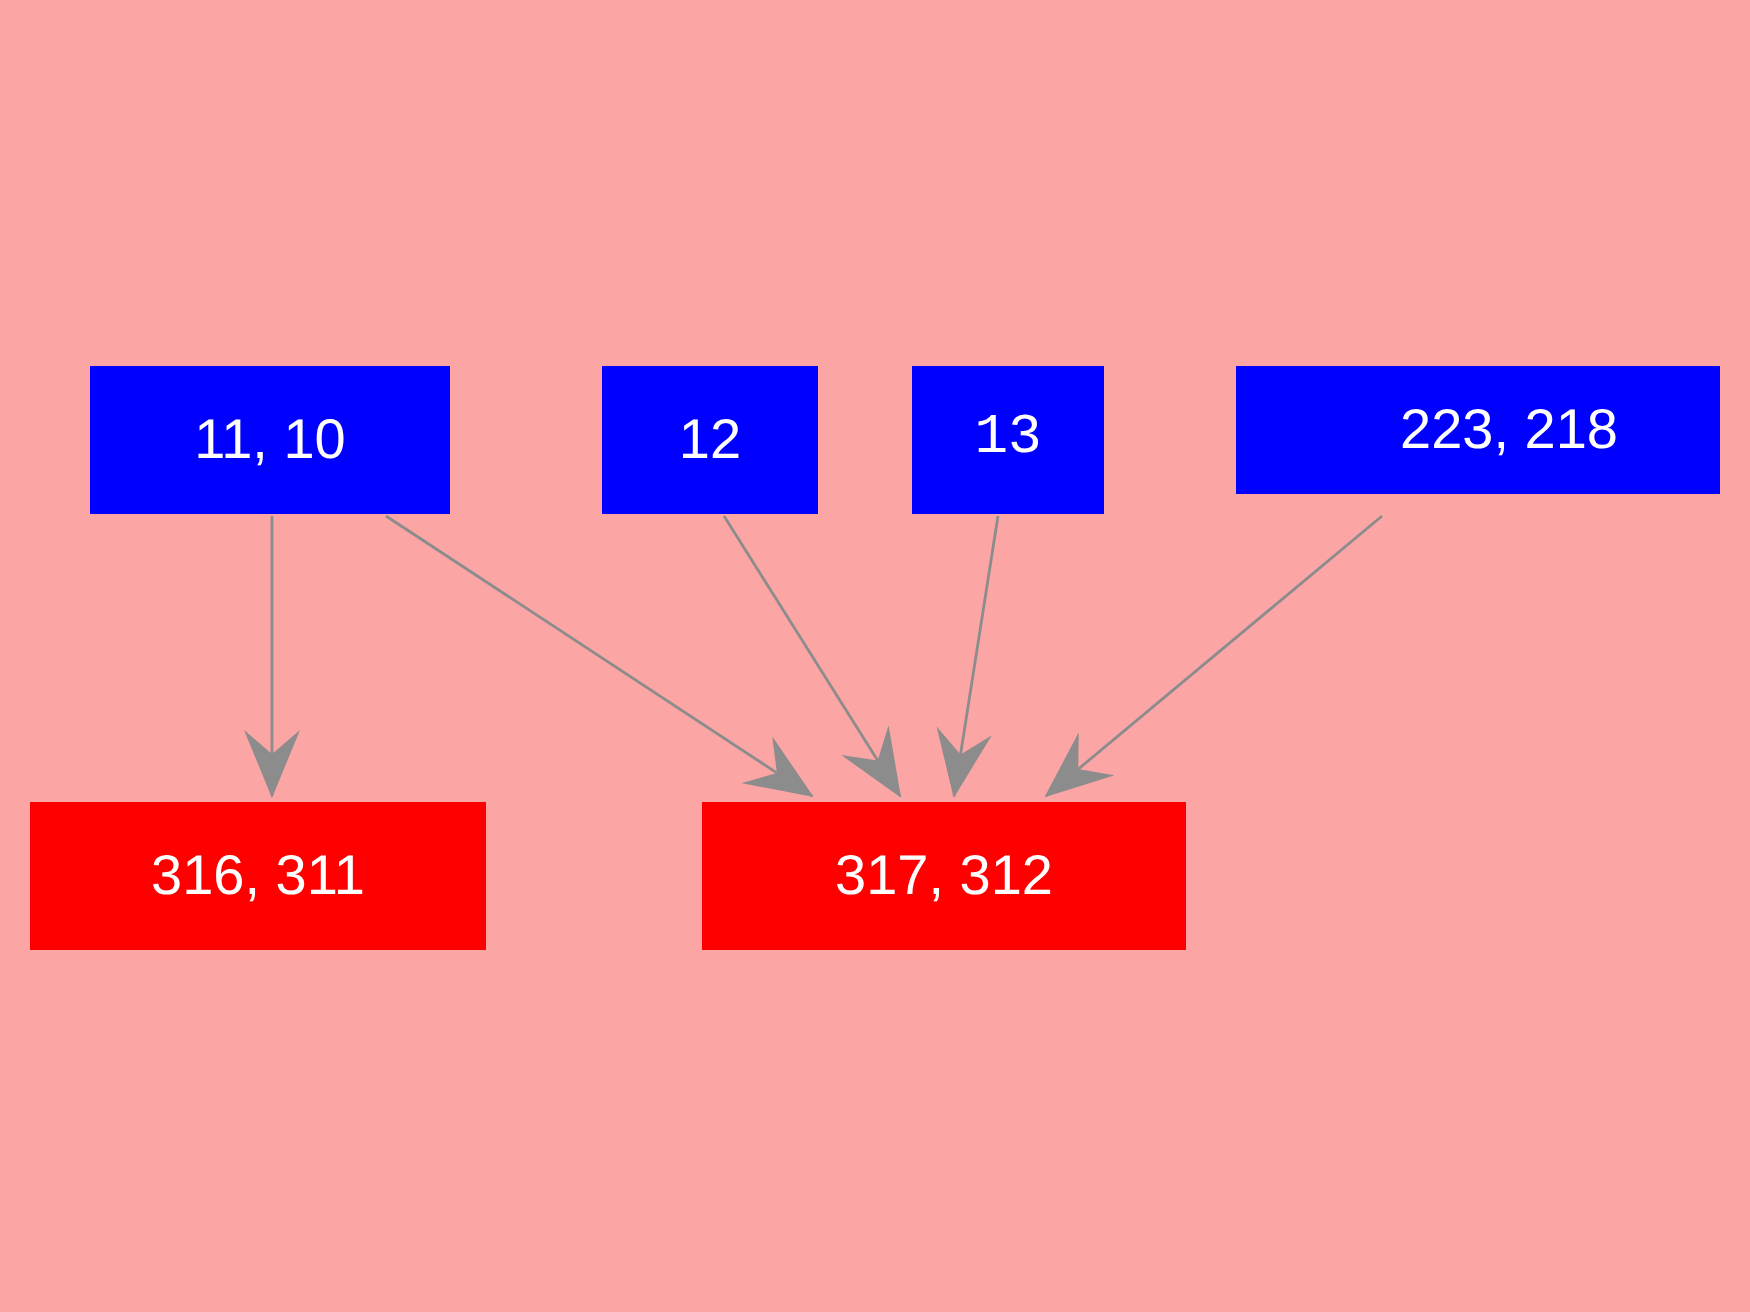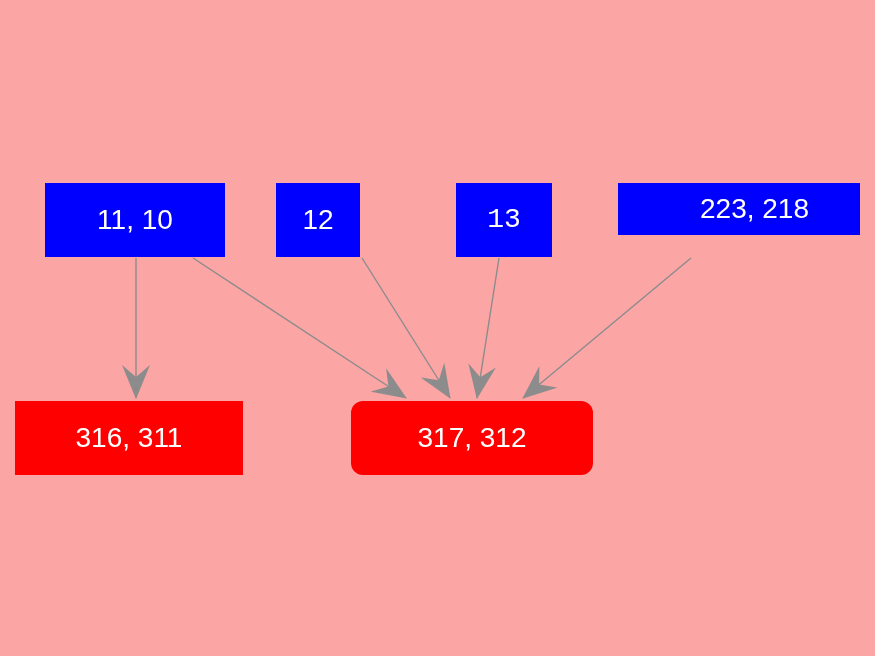--- a/index.html
+++ b/index.html
@@ -50,29 +50,29 @@
         <line x1="193" y1="258" x2="406" y2="398" stroke="#8c8c8c" stroke-width="1.4" marker-end="url(#arrowhead)"></line>
         <line x1="362" y1="258" x2="450" y2="398" stroke="#8c8c8c" stroke-width="1.4" marker-end="url(#arrowhead)"></line>
         <line x1="499" y1="258" x2="477" y2="398" stroke="#8c8c8c" stroke-width="1.4" marker-end="url(#arrowhead)"></line>
         <line x1="691" y1="258" x2="523" y2="398" stroke="#8c8c8c" stroke-width="1.4" marker-end="url(#arrowhead)"></line>
       </g>
   </svg>
   <div id="nodes">
       <div class="node" style="left: 45px; top: 183px; width: 180px; height: 74px; background: rgb(0, 0, 255); color: rgb(255, 255, 255);">
         <span>11, 10</span>
       </div>
-      <div class="node" style="left: 276px; top: 183px; width: 84px; height: 74px; background: rgb(0, 0, 255); color: rgb(255, 255, 255);">
+      <div class="node" style="left: 301px; top: 183px; width: 108px; height: 74px; background: rgb(0, 0, 255); color: rgb(255, 255, 255);">
         <span>12</span>
       </div>
       <div class="node" style="left: 456px; top: 183px; width: 96px; height: 74px; background: rgb(0, 0, 255); color: rgb(255, 255, 255); font-family: Liberation Mono, monospace;">
         <span>13</span>
       </div>
-      <div class="node" style="left: 618px; top: 183px; width: 242px; height: 52px; background: rgb(0, 0, 255); color: rgb(255, 255, 255); padding-left: 31px;">
+      <div class="node" style="left: 618px; top: 183px; width: 242px; height: 64px; background: rgb(0, 0, 255); color: rgb(255, 255, 255); padding-left: 31px;">
         <span>223, 218</span>
       </div>
       <div class="node" style="left: 15px; top: 401px; width: 228px; height: 74px; background: rgb(255, 0, 0); color: rgb(255, 255, 255);">
         <span>316, 311</span>
       </div>
-      <div class="node" style="left: 351px; top: 401px; width: 242px; height: 74px; background: rgb(255, 0, 0); color: rgb(255, 255, 255); border-radius: 12px;">
+      <div class="node" style="left: 351px; top: 401px; width: 242px; height: 74px; background: rgb(255, 0, 0); color: rgb(255, 255, 255);">
         <span>317, 312</span>
       </div>
     </div>
 </div>
 
 </body></html>

